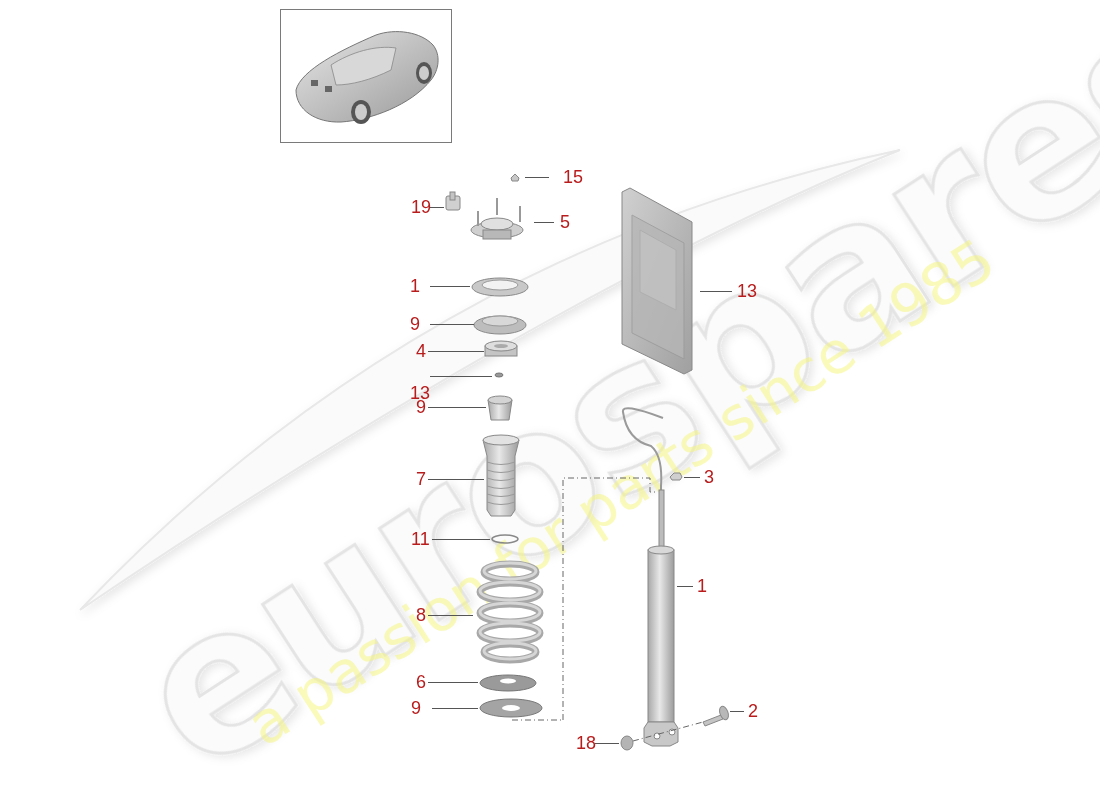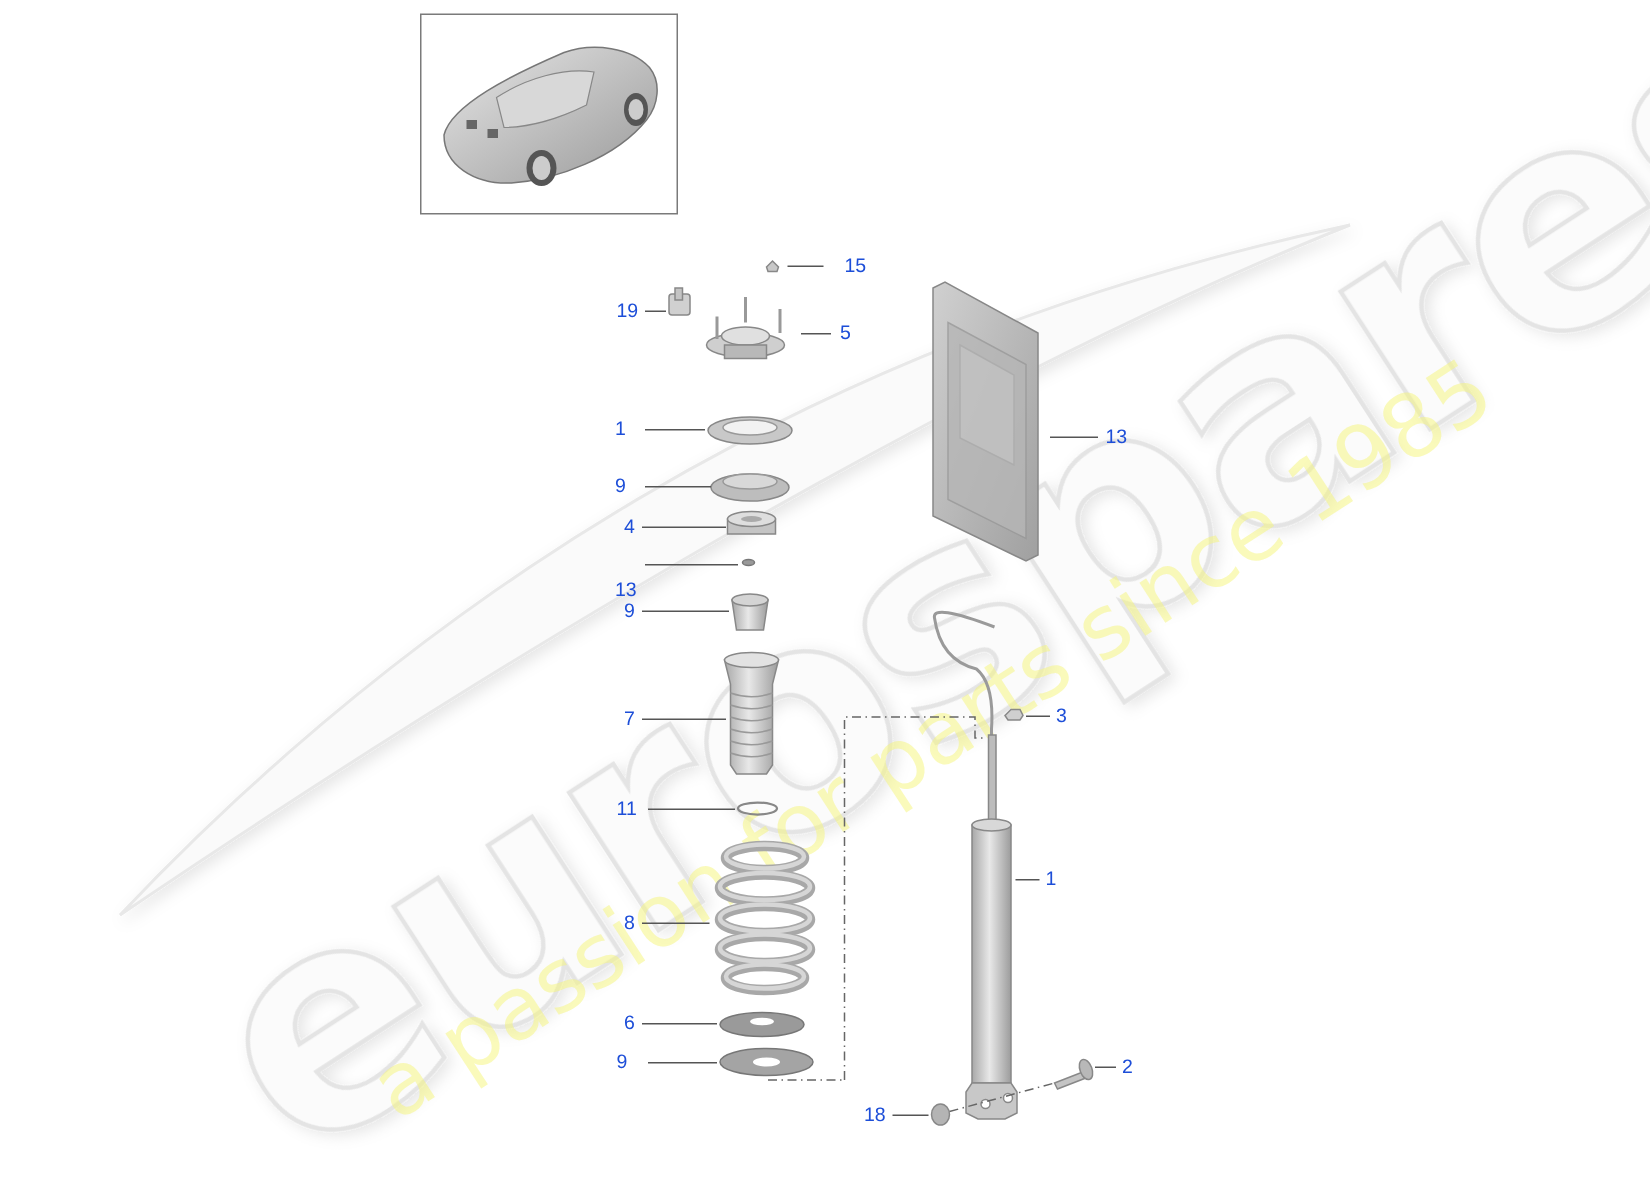--- a/index.html
+++ b/index.html
@@ -7,21 +7,21 @@
       width: 1100px; height: 800px; position: relative; overflow: hidden;
       background: #ffffff;
       font-family: "Liberation Sans", sans-serif;
     }
     .layer { position: absolute; left: 0; top: 0; width: 1100px; height: 800px; }
     .thumb {
       position: absolute; left: 280px; top: 9px; width: 172px; height: 134px;
       border: 1px solid #7a7a7a; background: #fff; box-sizing: border-box;
     }
     .label {
-      position: absolute; font-size: 13px; color: #1d4ed8; line-height: 14px;
+      position: absolute; font-size: 18px; color: #b91c1c; line-height: 14px;
       white-space: nowrap;
     }
     .leader { position: absolute; height: 1px; background: #555; }
   </style>
 </head>
 <body>
 
 <div class="layer">
   <svg width="1100" height="800" style="position:absolute;left:0;top:0">
     <defs>

